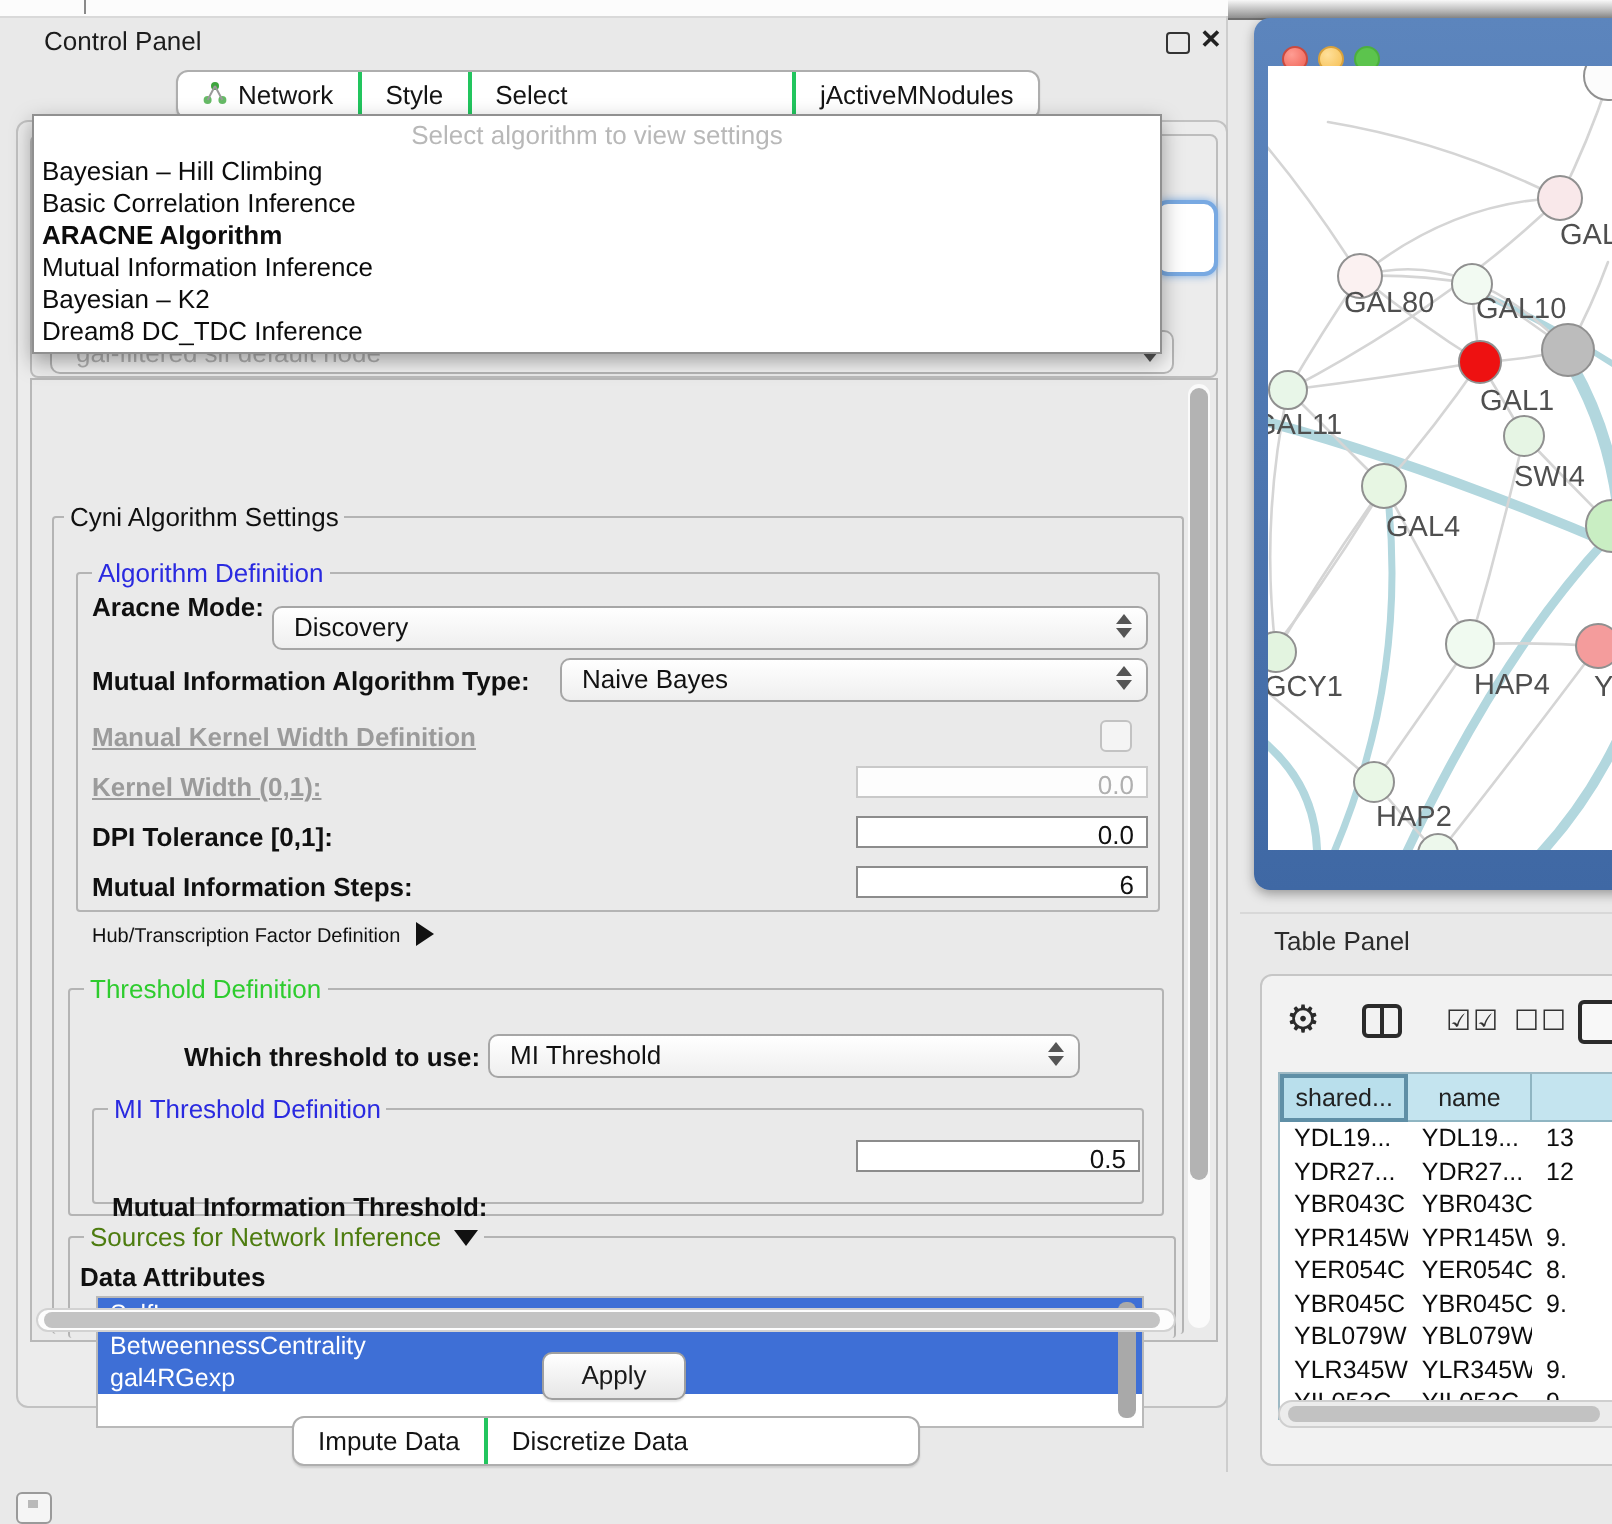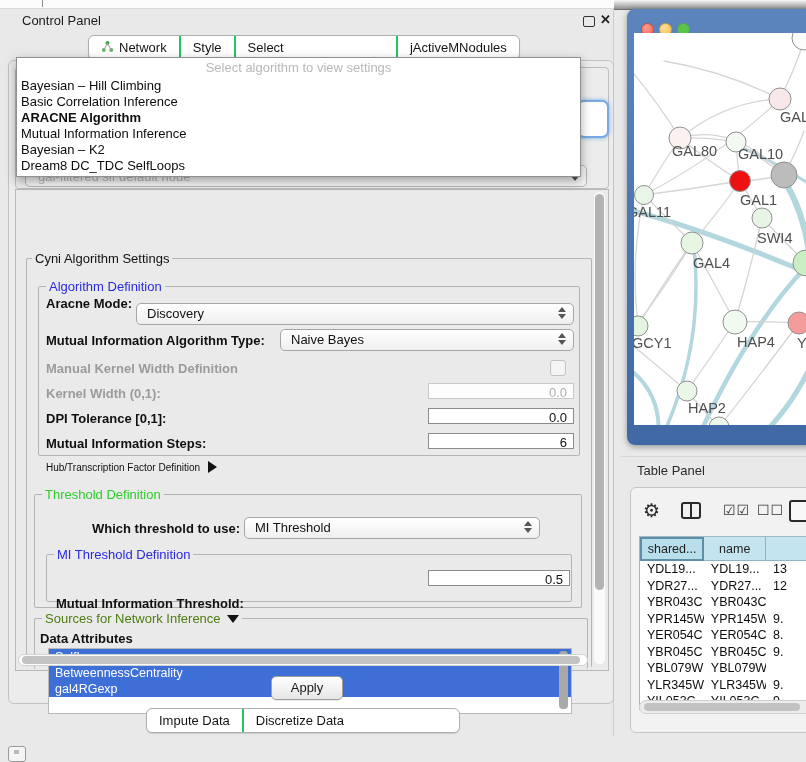--- a/index.html
+++ b/index.html
@@ -35,21 +35,21 @@
   .vscroll{position:absolute;right:3px;top:2px;width:11px;height:472px;background:#fafafa;border-radius:6px;}
   .vscroll .thumb{position:absolute;left:1px;top:2px;width:9px;height:396px;background:#b3b3b3;border-radius:5px;}
   .hscroll{position:absolute;left:2px;top:464px;width:570px;height:12px;background:#fdfdfd;border:1px solid #d2d2d2;border-radius:6px;box-sizing:border-box;}
   .hscroll .thumb{position:absolute;left:3px;top:1px;width:558px;height:8px;background:#c3c3c3;border-radius:4px;}
   
   .grp{position:absolute;border:1px solid #b4b4b4;border-radius:2px;}
   .gttl{position:absolute;font-size:13px;background:#eaeaea;padding:0 3px;white-space:nowrap;}
   .blue{color:#2a2ae0;}
   .green{color:#2ecc2e;}
   .lab{position:absolute;font-size:13px;font-weight:700;color:#101010;white-space:nowrap;}
-  .lab.dis{color:#9b9b9b;}
+  .lab.dis{color:#9b9b9b;text-decoration:underline;}
   .plain{font-weight:400;}
   
   .combo{position:absolute;height:22px;border:1px solid #a6a6a6;border-radius:5px;box-sizing:border-box;
          background:linear-gradient(#ffffff,#efefef);font-size:13px;line-height:20px;padding-left:10px;color:#111;}
   .combo .spin{position:absolute;right:7px;top:3px;}
   .spin i{display:block;width:0;height:0;border-left:4px solid transparent;border-right:4px solid transparent;}
   .spin .up{border-bottom:5px solid #555;margin-bottom:2px;}
   .spin .dn{border-top:5px solid #555;}
   
   .tf{position:absolute;height:16px;border:1px solid #8c8c8c;background:#fff;box-sizing:border-box;
@@ -243,21 +243,21 @@
     <div class="btn" style="left:262px;top:615px;width:70px;">Apply</div>
   </div>
 
   <div class="abs popup">
     <div class="ph">Select algorithm to view settings</div>
     <div class="opt">Bayesian – Hill Climbing</div>
     <div class="opt">Basic Correlation Inference</div>
     <div class="opt bold">ARACNE Algorithm</div>
     <div class="opt">Mutual Information Inference</div>
     <div class="opt">Bayesian – K2</div>
-    <div class="opt">Dream8 DC_TDC SelfLoops</div>
+    <div class="opt">Dream8 DC_TDC Inference</div>
   </div>
 
   <div class="abs seg-bar" style="left:146px;top:708px;">
     <div class="seg">
         <span>Impute Data</span>
       </div>
     <div class="seg">
         <span>Discretize Data</span>
       </div>
     <div class="seg sel">

